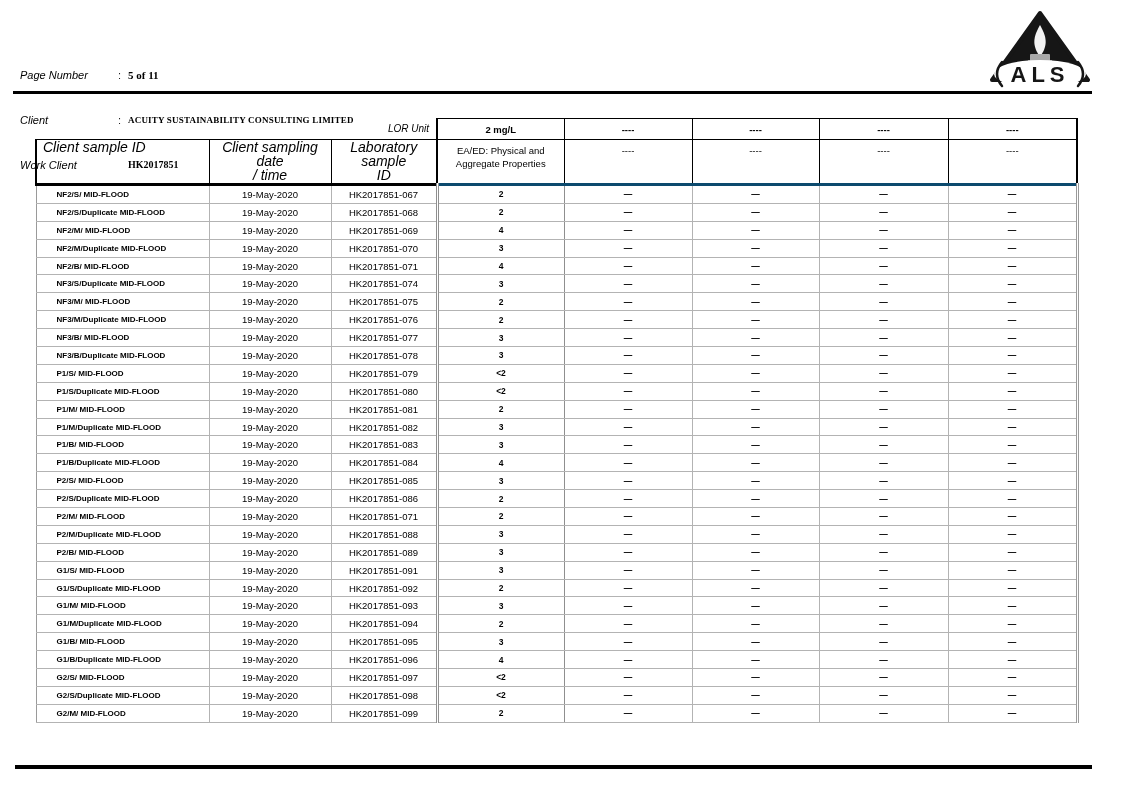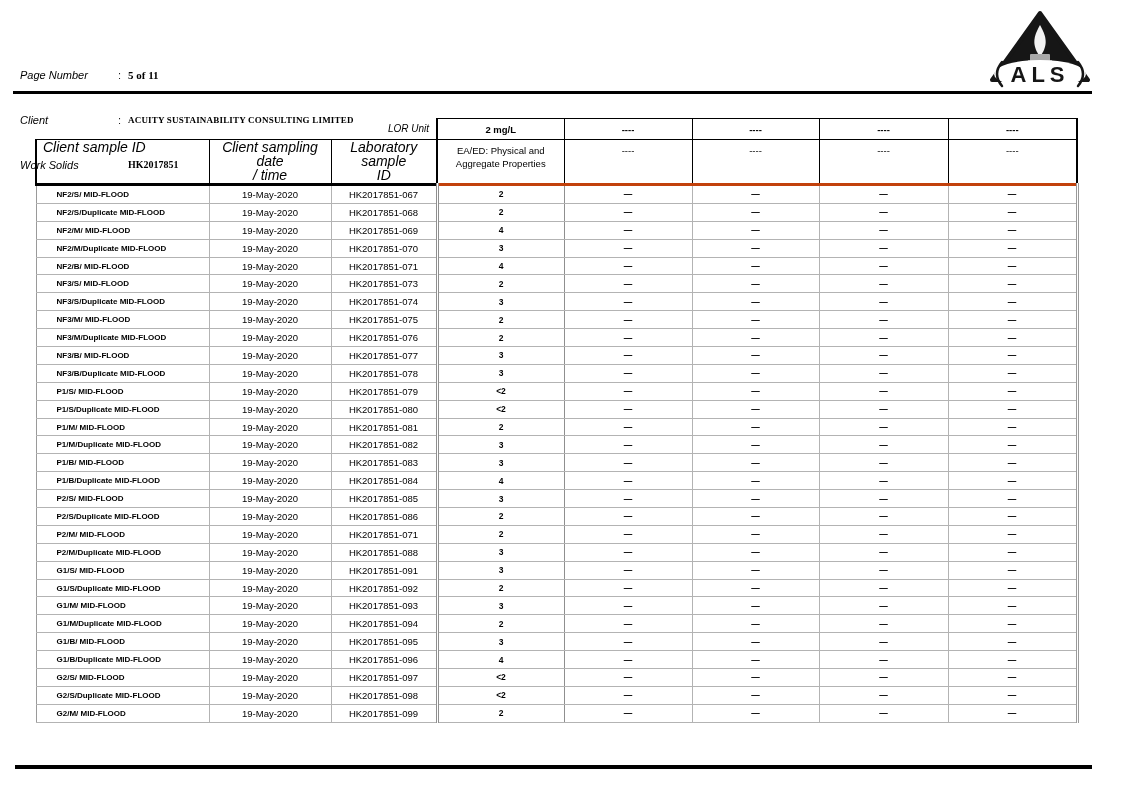--- a/index.html
+++ b/index.html
@@ -32,21 +32,21 @@
   .submatrix b { font-size:10px; }
   .row-label { font-style:italic; font-size:10px; padding-right:7px; }
   td.hd { border:1px solid #000; text-align:center; font-size:9.5px; background:#fff; }
   td.hd.first { border-left-width:2px; }
   td.hd.last { border-right-width:2px; }
   tr.band-a td.hd { border-top-width:2px; height:30px; vertical-align:top; padding-top:3px; }
   tr.band-a td.hd.compound-name { font-weight:bold; font-size:10px; line-height:13px; padding-top:3px; }
   tr.band-b td.hd { height:20px; vertical-align:middle; font-size:9.5px;font-weight:bold; }
   td.band-b-left { border:none; vertical-align:middle; }
   tr.band-c td { height:39px; vertical-align:top; }
-  tr.band-c td.hd { padding-top:4px; font-size:9.5px; line-height:13px; border-bottom:3px solid #c2410c; }
+  tr.band-c td.hd { padding-top:4px; font-size:9.5px; line-height:13px; border-bottom:3px solid #0c4a6e; }
   td.idhead { border:1.5px solid #000; border-bottom:3px solid #000; font-style:italic;
     font-size:14px; line-height:14px; padding-top:4px; }
   td.idhead.ih0 { border-left-width:2px; text-align:left; padding-left:6px; }
   td.idhead.ih1, td.idhead.ih2 { text-align:center; }
   .hl2 { display:block; }
 
   
   tbody td { height:16.9px; border:1px solid #b3b3b3; font-size:9.5px; vertical-align:middle; }
   tbody td.c0 { text-align:left; padding-left:20px; font-weight:bold; font-size:8px; border-left-color:#9a9a9a; }
   tbody td.c1, tbody td.c2 { text-align:center; font-size:9.5px; }
@@ -63,21 +63,21 @@
     <span class="hdr-label">Page Number</span>
     <span class="hdr-sep">:</span>
     <span class="hdr-val">5 of 11</span>
   </div>
   <div class="hdr-row">
     <span class="hdr-label">Client</span>
     <span class="hdr-sep">:</span>
     <span class="hdr-val small">ACUITY SUSTAINABILITY CONSULTING LIMITED</span>
   </div>
   <div class="hdr-row">
-    <span class="hdr-label">Work Solids</span>
+    <span class="hdr-label">Work Client</span>
     <span class="hdr-sep"></span>
     <span class="hdr-val mid">HK2017851</span>
   </div>
 </div>
 
 <div class="logo-wrap">
   <svg width="104" height="82" viewBox="0 0 104 82">
     <polygon points="52,3 100,70 4,70" fill="#161616" stroke="#161616" stroke-width="4" stroke-linejoin="round"></polygon>
     <path d="M52,15 C46,26 43,34 52,47 C61,34 58,26 52,15 Z" fill="#f2f2f2"></path>
     <rect x="40" y="50" width="24" height="4" fill="#8a8a8a"></rect>
@@ -181,30 +181,20 @@
         <td class="c0">NF2/B/ MID-FLOOD</td>
         <td class="c1">19-May-2020</td>
         <td class="c2">HK2017851-071</td>
         <td class="c3">4</td>
         <td class="c4">—</td>
         <td class="c5">—</td>
         <td class="c6">—</td>
         <td class="c7">—</td>
       </tr>
       <tr>
-        <td class="c0">NF3/S/ MID-FLOOD</td>
-        <td class="c1">19-May-2020</td>
-        <td class="c2">HK2017851-073</td>
-        <td class="c3">2</td>
-        <td class="c4">—</td>
-        <td class="c5">—</td>
-        <td class="c6">—</td>
-        <td class="c7">—</td>
-      </tr>
-      <tr>
         <td class="c0">NF3/S/Duplicate MID-FLOOD</td>
         <td class="c1">19-May-2020</td>
         <td class="c2">HK2017851-074</td>
         <td class="c3">3</td>
         <td class="c4">—</td>
         <td class="c5">—</td>
         <td class="c6">—</td>
         <td class="c7">—</td>
       </tr>
       <tr>
@@ -341,20 +331,30 @@
         <td class="c0">P2/M/Duplicate MID-FLOOD</td>
         <td class="c1">19-May-2020</td>
         <td class="c2">HK2017851-088</td>
         <td class="c3">3</td>
         <td class="c4">—</td>
         <td class="c5">—</td>
         <td class="c6">—</td>
         <td class="c7">—</td>
       </tr>
       <tr>
+        <td class="c0">P2/B/ MID-FLOOD</td>
+        <td class="c1">19-May-2020</td>
+        <td class="c2">HK2017851-089</td>
+        <td class="c3">3</td>
+        <td class="c4">—</td>
+        <td class="c5">—</td>
+        <td class="c6">—</td>
+        <td class="c7">—</td>
+      </tr>
+      <tr>
         <td class="c0">G1/S/ MID-FLOOD</td>
         <td class="c1">19-May-2020</td>
         <td class="c2">HK2017851-091</td>
         <td class="c3">3</td>
         <td class="c4">—</td>
         <td class="c5">—</td>
         <td class="c6">—</td>
         <td class="c7">—</td>
       </tr>
       <tr>

